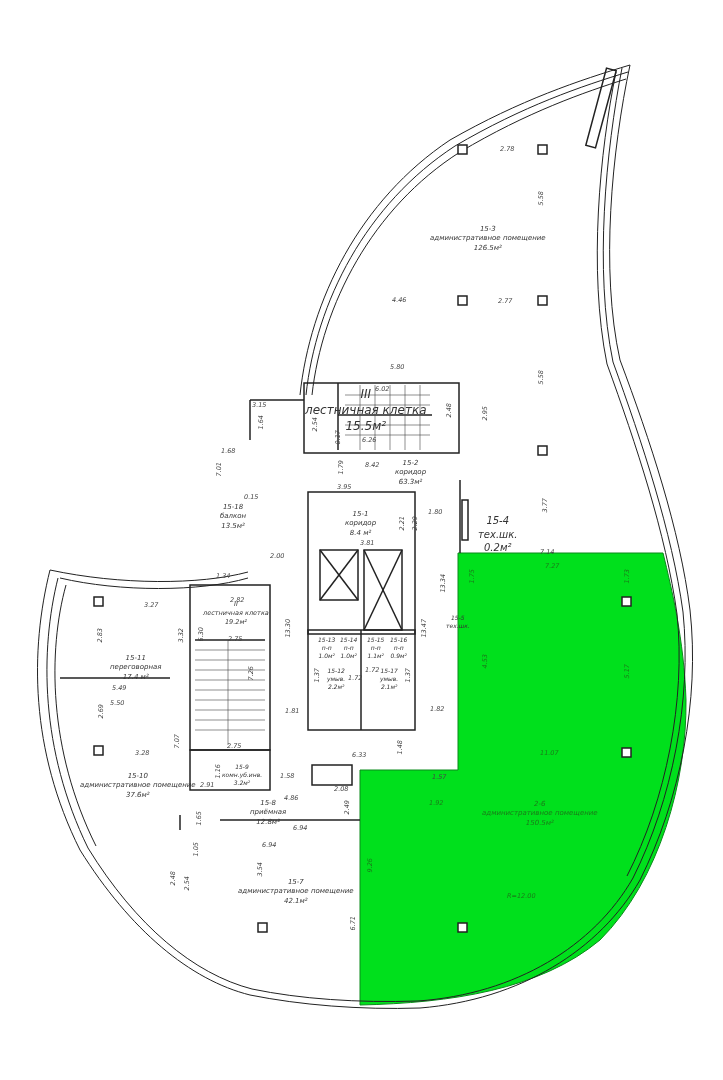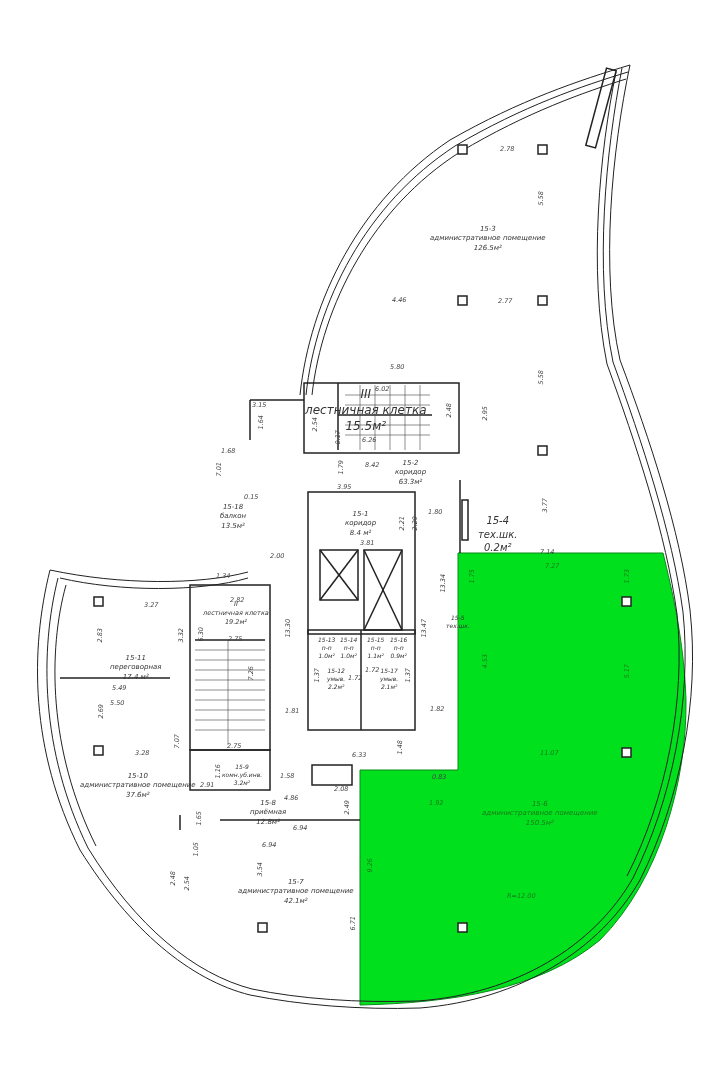--- a/index.html
+++ b/index.html
@@ -189,21 +189,21 @@
   <div>15-8</div>
   <div>приёмная</div>
   <div>12.8м²</div>
 </div>
 <div class="lbl room" style="left:238px;top:878px;">
   <div>15-7</div>
   <div>административное помещение</div>
   <div>42.1м²</div>
 </div>
 <div class="lbl room on-green" style="left:482px;top:800px;">
-  <div>15-6</div>
+  <div>2-6</div>
   <div>административное помещение</div>
   <div>150.5м²</div>
 </div>
 
 <span class="lbl dim" style="left:500px;top:146px;">2.78</span>
 <span class="lbl dim rot" style="left:534px;top:195px;">5.58</span>
 <span class="lbl dim" style="left:392px;top:297px;">4.46</span>
 <span class="lbl dim" style="left:498px;top:298px;">2.77</span>
 <span class="lbl dim" style="left:390px;top:364px;">5.80</span>
 <span class="lbl dim rot" style="left:534px;top:374px;">5.58</span>
@@ -257,21 +257,21 @@
 <span class="lbl dim rot" style="left:170px;top:738px;">7.07</span>
 <span class="lbl dim" style="left:227px;top:743px;">2.75</span>
 <span class="lbl dim" style="left:352px;top:752px;">6.33</span>
 <span class="lbl dim rot" style="left:393px;top:744px;">1.48</span>
 <span class="lbl dim on-green" style="left:540px;top:750px;">11.07</span>
 <span class="lbl dim rot" style="left:211px;top:768px;">1.16</span>
 <span class="lbl dim" style="left:200px;top:782px;">2.91</span>
 <span class="lbl dim" style="left:236px;top:795px;margin-left:48px;">4.86</span>
 <span class="lbl dim" style="left:280px;top:773px;">1.58</span>
 <span class="lbl dim" style="left:334px;top:786px;">2.08</span>
-<span class="lbl dim" style="left:432px;top:774px;">0.83</span>
+<span class="lbl dim" style="left:432px;top:774px;">1.57</span>
 <span class="lbl dim rot" style="left:340px;top:804px;">2.49</span>
 <span class="lbl dim on-green" style="left:429px;top:800px;">1.92</span>
 <span class="lbl dim rot" style="left:192px;top:815px;">1.65</span>
 <span class="lbl dim" style="left:293px;top:825px;">6.94</span>
 <span class="lbl dim" style="left:262px;top:842px;">6.94</span>
 <span class="lbl dim rot" style="left:189px;top:846px;">1.05</span>
 <span class="lbl dim rot" style="left:166px;top:875px;">2.48</span>
 <span class="lbl dim rot" style="left:180px;top:880px;">2.54</span>
 <span class="lbl dim rot" style="left:253px;top:866px;">3.54</span>
 <span class="lbl dim rot on-green" style="left:363px;top:862px;">9.26</span>

